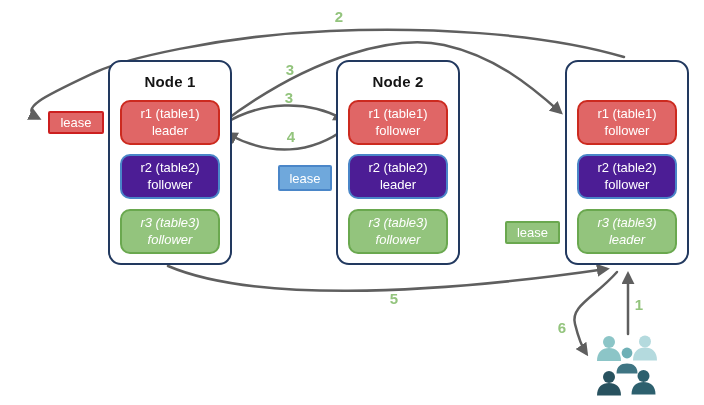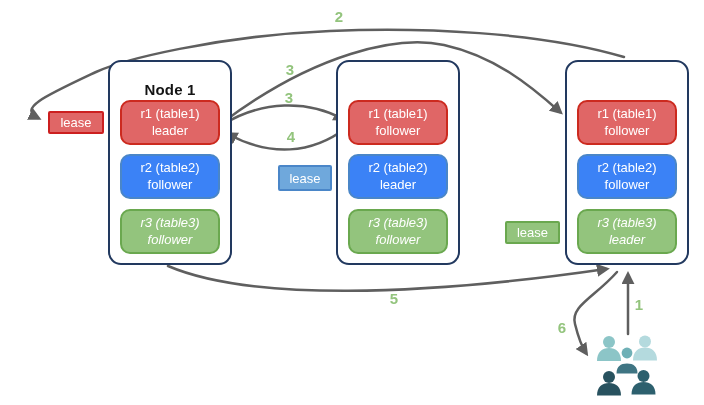--- a/index.html
+++ b/index.html
@@ -7,30 +7,30 @@
     position:relative;width:704px;height:405px;background:#ffffff;overflow:hidden;
     font-family:"Liberation Sans","DejaVu Sans",sans-serif;
   }
   .overlay{position:absolute;left:0;top:0;width:704px;height:405px;pointer-events:none;}
   .node{
     position:absolute;top:60px;width:124px;height:205px;box-sizing:border-box;
     background:#ffffff;border:2px solid #22395f;border-radius:13px;
   }
   .node-title{
     position:absolute;top:11px;left:0;width:100%;text-align:center;
-    font-size:15px;font-weight:bold;color:#141414;letter-spacing:.2px;margin-top:8px;
+    font-size:15px;font-weight:bold;color:#141414;letter-spacing:.2px;
   }
   .replica{
     position:absolute;left:10px;right:10px;height:45px;box-sizing:border-box;
     border-radius:10px;border:2px solid;color:#ffffff;
     display:flex;flex-direction:column;align-items:center;justify-content:center;
     font-size:13px;line-height:1.28;text-align:center;
   }
   .replica.red{background:#e06666;border-color:#cc2a1f;}
-  .replica.blue{background:#3b82f6;border-color:#4a86c8;}
+  .replica.blue{background:#4c1d95;border-color:#4a86c8;}
   .replica.green{background:#93c47d;border-color:#6aa84f;font-style:italic;}
   .r-top{top:38px;} .r-mid{top:92px;} .r-bot{top:147px;}
   .lease{
     position:absolute;box-sizing:border-box;border:2px solid;border-radius:2px;
     color:#ffffff;font-size:13px;display:flex;align-items:center;justify-content:center;
   }
   .lease.red{left:48px;top:111px;width:56px;height:23px;background:#e06666;border-color:#cc1f1f;}
   .lease.blue{left:278px;top:165px;width:54px;height:26px;background:#6fa8dc;border-color:#4a86c8;}
   .lease.green{left:505px;top:221px;width:55px;height:23px;background:#93c47d;border-color:#6aa84f;}
   .step{
@@ -95,20 +95,21 @@
       <span>r2 (table2)</span>
       <span>follower</span>
     </div>
     <div class="replica green r-bot">
       <span>r3 (table3)</span>
       <span>follower</span>
     </div>
   </div>
 
   <div class="node" style="left:336px">
+    <div class="node-title">Node 2</div>
     <div class="replica red r-top">
       <span>r1 (table1)</span>
       <span>follower</span>
     </div>
     <div class="replica blue r-mid">
       <span>r2 (table2)</span>
       <span>leader</span>
     </div>
     <div class="replica green r-bot">
       <span>r3 (table3)</span>

